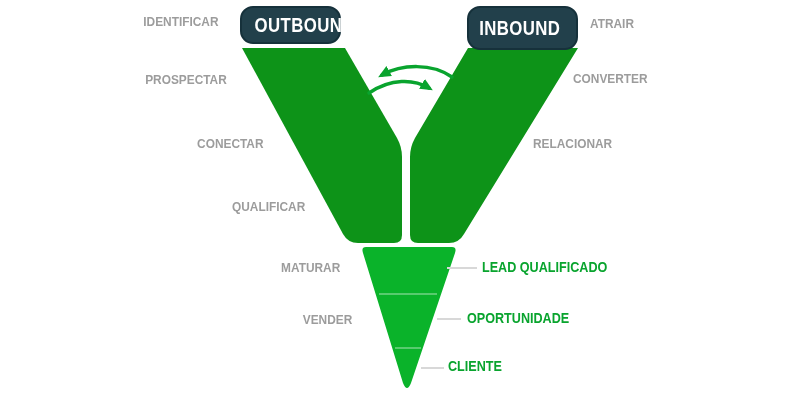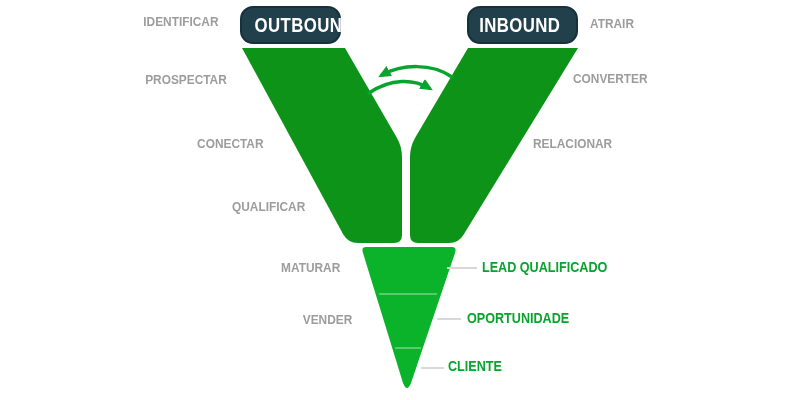--- a/index.html
+++ b/index.html
@@ -68,21 +68,21 @@
 
     <g>
       <path class="arrow" marker-end="url(#ahm)" d="M 452 77 C 432 63 402 64 382 75"></path>
       <path class="arrow" marker-end="url(#ahm)" d="M 369 93 C 391 78 414 79 429 88"></path>
     </g>
   </svg>
 
   <div class="hdr" style="left:240px;top:6px;width:101px;height:38px">
     <span class="hdr-text">OUTBOUND</span>
   </div>
-  <div class="hdr" style="left:467px;top:6px;width:111px;height:38px">
+  <div class="hdr" style="left:467px;top:6px;width:111px;height:44px">
     <span class="hdr-text">INBOUND</span>
   </div>
 
   <div class="lbl gray anchor-right" style="right:582px;top:14px">IDENTIFICAR</div>
   <div class="lbl gray anchor-right" style="right:573px;top:72px">PROSPECTAR</div>
   <div class="lbl gray anchor-right" style="right:537px;top:136px">CONECTAR</div>
   <div class="lbl gray anchor-right" style="right:495px;top:199px">QUALIFICAR</div>
 
   <div class="lbl gray anchor-left" style="left:590px;top:16px">ATRAIR</div>
   <div class="lbl gray anchor-left" style="left:573px;top:71px">CONVERTER</div>

